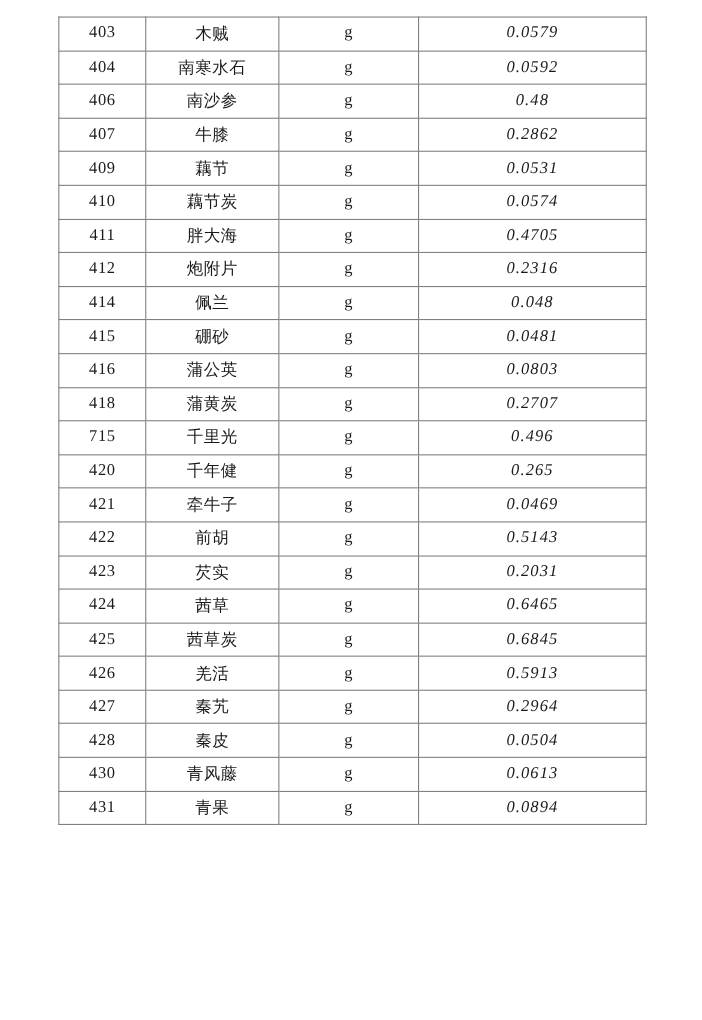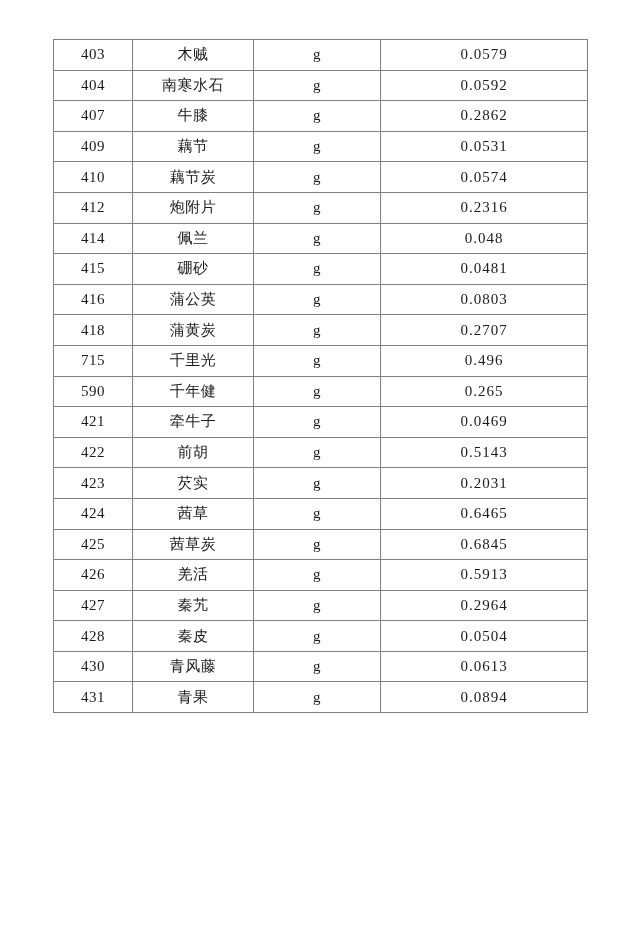--- a/index.html
+++ b/index.html
@@ -10,21 +10,20 @@
   body {
     width: 638px;
     height: 927px;
     position: relative;
     font-family: "Liberation Serif", "DejaVu Serif", serif;
   }
   .page {
     position: absolute;
     inset: 0;
     background: #ffffff;
-    margin-top: 24px;
   }
   table.data-table {
     position: absolute;
     left: 53px;
     top: 15px;
     width: 534px;
     border-collapse: collapse;
     table-layout: fixed;
   }
   table.data-table td {
@@ -34,20 +33,21 @@
     text-align: center;
     vertical-align: middle;
     font-size: 15px;
     color: #1a1a1a;
     letter-spacing: 0.5px;
     white-space: nowrap;
     overflow: hidden;
   }
   table.data-table td.cell-value {
     letter-spacing: 1px;
+    font-style: italic;
   }
 </style>
 </head>
 <body>
 
 <div class="page">
   <table class="data-table">
     <colgroup>
       <col style="width:79px">
       <col style="width:121px">
@@ -61,38 +61,50 @@
           <td class="cell-unit">g</td>
           <td class="cell-value">0.0579</td>
         </tr>
         <tr>
           <td class="cell-no">404</td>
           <td class="cell-name">南寒水石</td>
           <td class="cell-unit">g</td>
           <td class="cell-value">0.0592</td>
         </tr>
         <tr>
+          <td class="cell-no">406</td>
+          <td class="cell-name">南沙参</td>
+          <td class="cell-unit">g</td>
+          <td class="cell-value">0.48</td>
+        </tr>
+        <tr>
           <td class="cell-no">407</td>
           <td class="cell-name">牛膝</td>
           <td class="cell-unit">g</td>
           <td class="cell-value">0.2862</td>
         </tr>
         <tr>
           <td class="cell-no">409</td>
           <td class="cell-name">藕节</td>
           <td class="cell-unit">g</td>
           <td class="cell-value">0.0531</td>
         </tr>
         <tr>
           <td class="cell-no">410</td>
           <td class="cell-name">藕节炭</td>
           <td class="cell-unit">g</td>
           <td class="cell-value">0.0574</td>
         </tr>
         <tr>
+          <td class="cell-no">411</td>
+          <td class="cell-name">胖大海</td>
+          <td class="cell-unit">g</td>
+          <td class="cell-value">0.4705</td>
+        </tr>
+        <tr>
           <td class="cell-no">412</td>
           <td class="cell-name">炮附片</td>
           <td class="cell-unit">g</td>
           <td class="cell-value">0.2316</td>
         </tr>
         <tr>
           <td class="cell-no">414</td>
           <td class="cell-name">佩兰</td>
           <td class="cell-unit">g</td>
           <td class="cell-value">0.048</td>
@@ -115,21 +127,21 @@
           <td class="cell-unit">g</td>
           <td class="cell-value">0.2707</td>
         </tr>
         <tr>
           <td class="cell-no">715</td>
           <td class="cell-name">千里光</td>
           <td class="cell-unit">g</td>
           <td class="cell-value">0.496</td>
         </tr>
         <tr>
-          <td class="cell-no">590</td>
+          <td class="cell-no">420</td>
           <td class="cell-name">千年健</td>
           <td class="cell-unit">g</td>
           <td class="cell-value">0.265</td>
         </tr>
         <tr>
           <td class="cell-no">421</td>
           <td class="cell-name">牵牛子</td>
           <td class="cell-unit">g</td>
           <td class="cell-value">0.0469</td>
         </tr>

